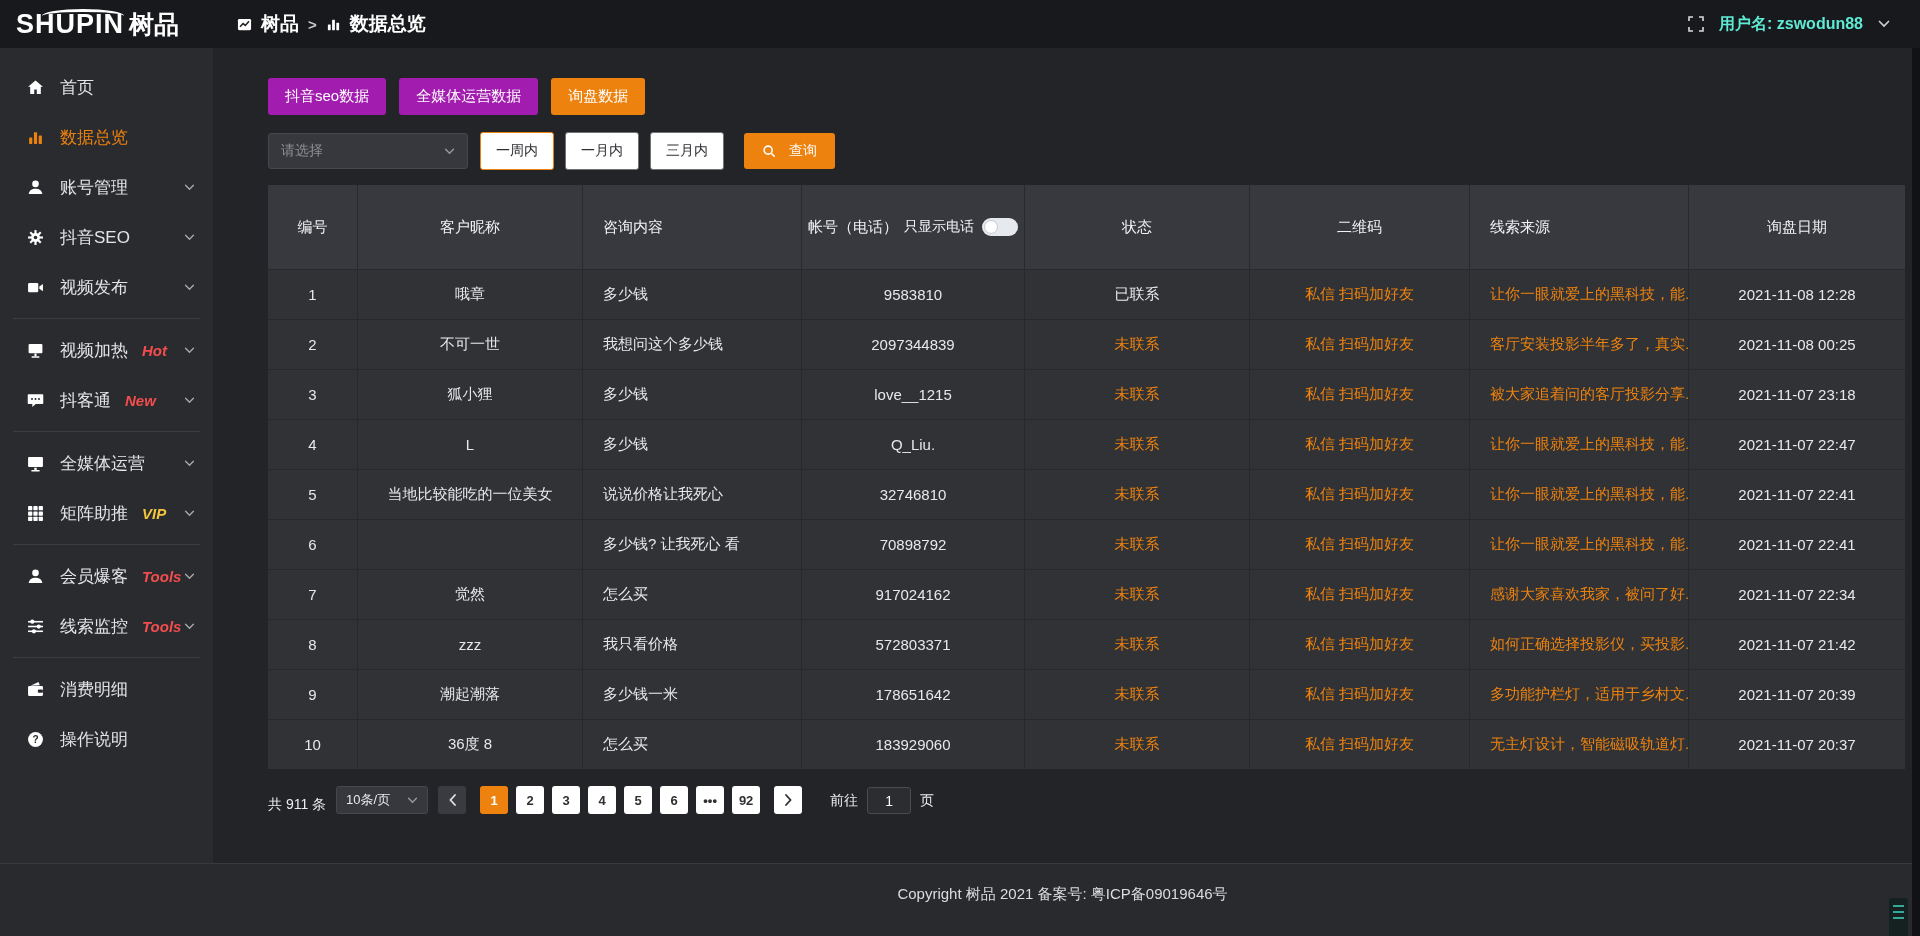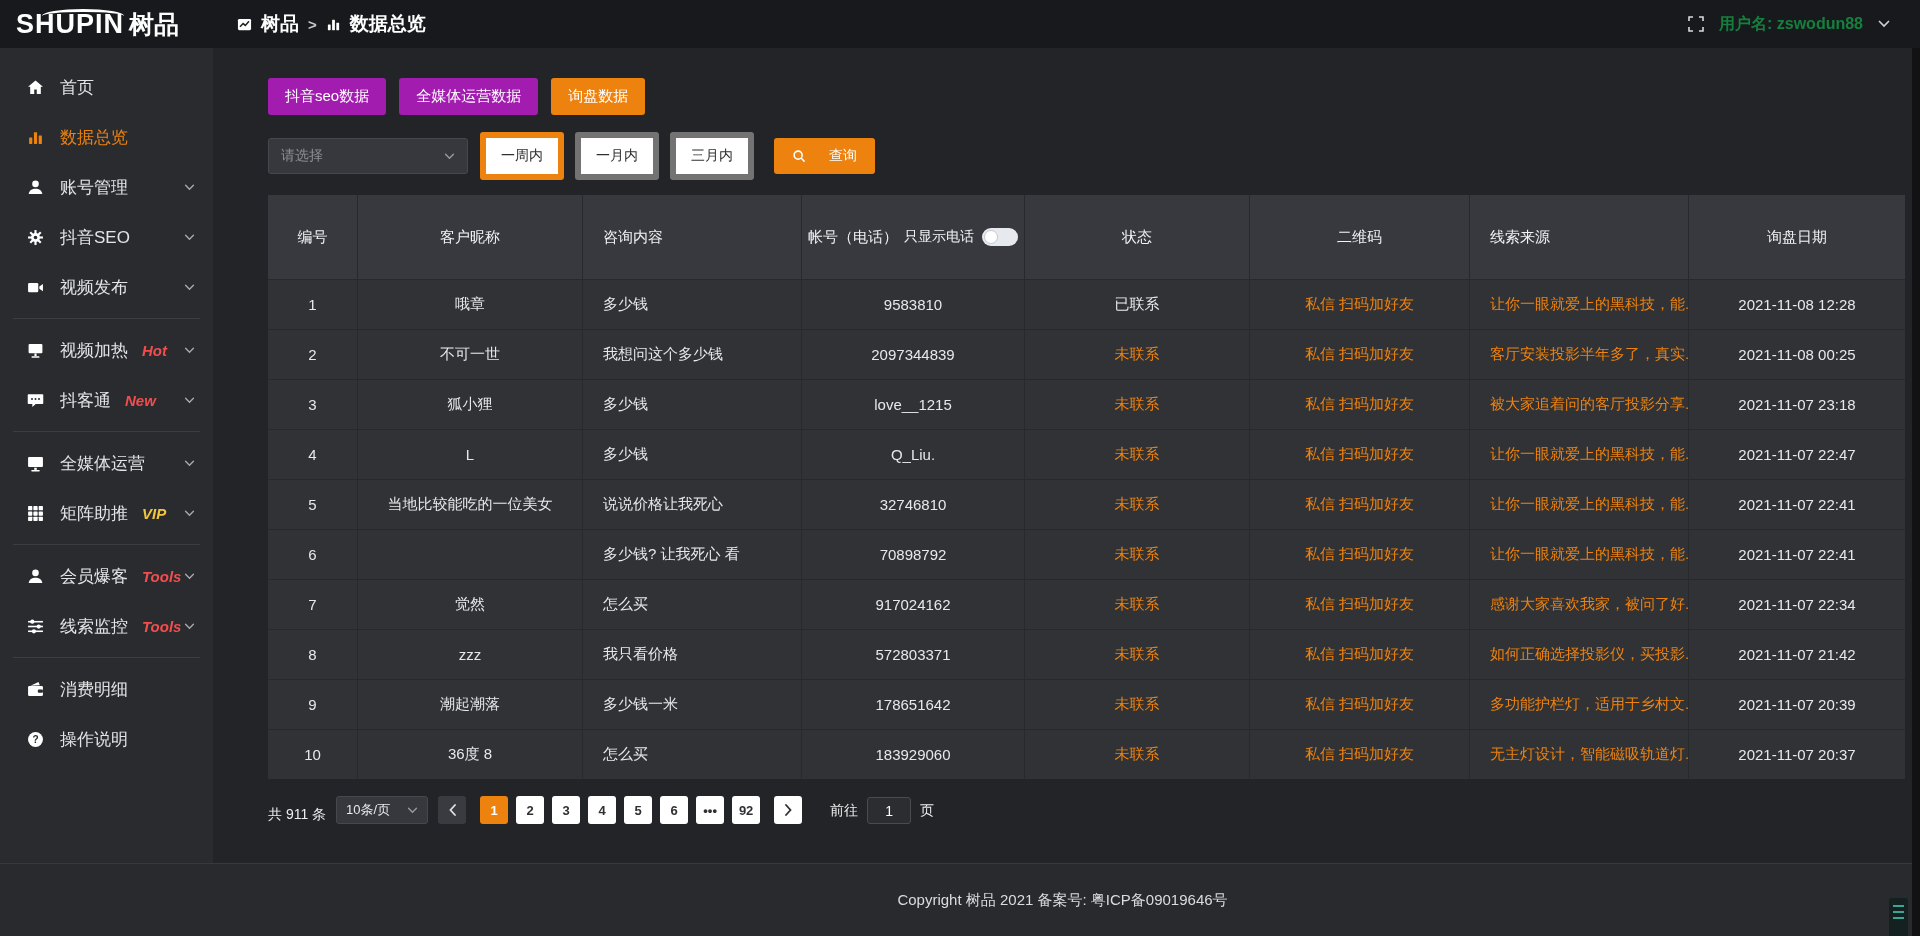--- a/index.html
+++ b/index.html
@@ -8,21 +8,21 @@
 
   
   .topbar { position:absolute; top:0; left:0; right:0; height:48px; background:#18191c; display:flex; align-items:center; z-index:5; }
   .logo { width:213px; padding-left:16px; display:flex; align-items:baseline; position:relative; }
   .logo-arc { position:absolute; top:1px; left:42px; width:82px; height:14px; border-top:3px solid #fff; border-radius:50%; }
   .logo-en { color:#fff; font-size:27px; font-weight:700; letter-spacing:1px; }
   .logo-cn { color:#fff; font-size:25px; font-weight:800; margin-left:5px; }
   .breadcrumb { display:flex; align-items:center; gap:9px; font-size:19px; font-weight:bold; color:#fff; margin-left:24px; }
   .bc-sep { color:#c9c9cc; font-size:15px; font-weight:bold; }
   .bc-icon { display:flex; }
-  .topbar-right { margin-left:auto; display:flex; align-items:center; gap:15px; margin-right:30px; font-size:16px; color:#15803d; font-weight:bold; }
+  .topbar-right { margin-left:auto; display:flex; align-items:center; gap:15px; margin-right:30px; font-size:16px; color:#5eead4; font-weight:bold; }
   .fs-icon { display:flex; color:#d9d9dc; cursor:pointer; }
   .chev { display:flex; color:#cfcfd3; }
 
   
   .sidebar { position:absolute; top:48px; left:0; width:213px; bottom:73px; background:#2a2b2f; padding-top:14px; }
   .side-item { height:50px; display:flex; align-items:center; padding:0 18px 0 27px; color:#e4e4e6; font-size:17px; cursor:pointer; }
   .side-item .ic { width:18px; display:flex; margin-right:15px; color:#fff; flex:none; }
   .side-item.active { color:#ed820e; }
   .side-item.active .ic { color:#ed820e; }
   .badge { font-style:italic; font-weight:bold; font-size:15px; margin-left:14px; }
@@ -33,23 +33,23 @@
 
   
   .content { position:absolute; left:213px; top:48px; right:8px; bottom:73px; padding-left:55px; }
   .tabs { margin-top:30px; display:flex; gap:13px; }
   .tab { padding:9px 17px; background:#a21caf; color:#fff; font-size:15px; border-radius:3px; cursor:pointer; }
   .tab.active { background:#ed820e; }
 
   .filterbar { margin-top:17px; display:flex; align-items:center; gap:12px; }
   .select { width:200px; height:36px; background:#37383d; border:1px solid #47484d; border-radius:3px; display:flex; align-items:center; padding:0 12px; cursor:pointer; }
   .select-text { color:#8d8d92; font-size:14px; flex:1; }
-  .period { padding:9px 15px; background:#fff; border:6px solid #737373; color:#2f2f33; border-radius:3px; font-size:14px; cursor:pointer; }
+  .period { padding:9px 15px; background:#fff; border:1px solid #737373; color:#2f2f33; border-radius:3px; font-size:14px; cursor:pointer; }
   .period.active { border-color:#ed820e; }
-  .query-btn { margin-left:8px; background:#ed820e; border:none; color:#fff; font-size:14px; padding:9px 18px; border-radius:3px; display:flex; align-items:center; gap:23px; cursor:pointer; font-family:inherit; }
+  .query-btn { margin-left:8px; background:#ed820e; border:none; color:#fff; font-size:14px; padding:9px 18px; border-radius:3px; display:flex; align-items:center; gap:13px; cursor:pointer; font-family:inherit; }
 
   
   .table { margin-top:15px; width:1637px; background:#303236; }
   .grid-row { display:grid; grid-template-columns:90px 225px 219px 223px 225px 220px 219px 1fr; }
   .thead { background:#37393e; height:84px; }
   .th { display:flex; align-items:center; justify-content:center; border-right:1px solid #28292d; font-size:15px; color:#f2f2f4; }
   .th:last-child { border-right:none; }
   .th.left { justify-content:flex-start; padding-left:20px; }
   .th-account { flex-direction:row; gap:6px; }
   .toggle-row { display:flex; align-items:center; gap:8px; font-size:14px; }
@@ -68,21 +68,21 @@
   .psize span { flex:1; font-size:13px; color:#e8e8ea; }
   .page-btn { min-width:28px; height:28px; background:#fff; color:#2f3033; border-radius:3px; display:flex; align-items:center; justify-content:center; font-weight:bold; font-size:13px; cursor:pointer; padding:0 4px; }
   .page-btn.active { background:#ed820e; color:#fff; }
   .page-btn.prev { background:#3a3b40; color:#e0e0e3; margin-right:4px; }
   .page-btn.next { margin-left:4px; }
   .pages { display:flex; gap:8px; align-items:center; }
   .goto { display:flex; align-items:center; gap:9px; margin-left:18px; }
   .goto-input { width:44px; height:27px; background:#2c2d31; border:1px solid #4a4b50; border-radius:3px; color:#fff; text-align:center; font-size:14px; font-family:inherit; }
 
   
-  .footer { position:absolute; left:0; right:8px; bottom:0; height:73px; background:#292a2d; border-top:1px solid #38393d; display:flex; justify-content:center; padding-top:27px; padding-left:213px; font-size:15px; color:#dcdcdf; }
+  .footer { position:absolute; left:0; right:8px; bottom:0; height:73px; background:#292a2d; border-top:1px solid #38393d; display:flex; justify-content:center; padding-top:21px; padding-left:213px; font-size:15px; color:#dcdcdf; }
 
   .scroll-strip { position:absolute; right:0; top:0; bottom:0; width:8px; background:#121214; cursor:pointer; }
   .corner-widget { position:absolute; right:12px; bottom:0; width:19px; height:38px; background:#152120; border-radius:3px 3px 0 0; display:flex; flex-direction:column; align-items:center; gap:4px; padding-top:7px; cursor:pointer; }
   .corner-widget i { display:block; width:11px; height:2px; background:#36a897; }
 </style>
 </head>
 <body>
 
 <header class="topbar">
   <div class="logo">

